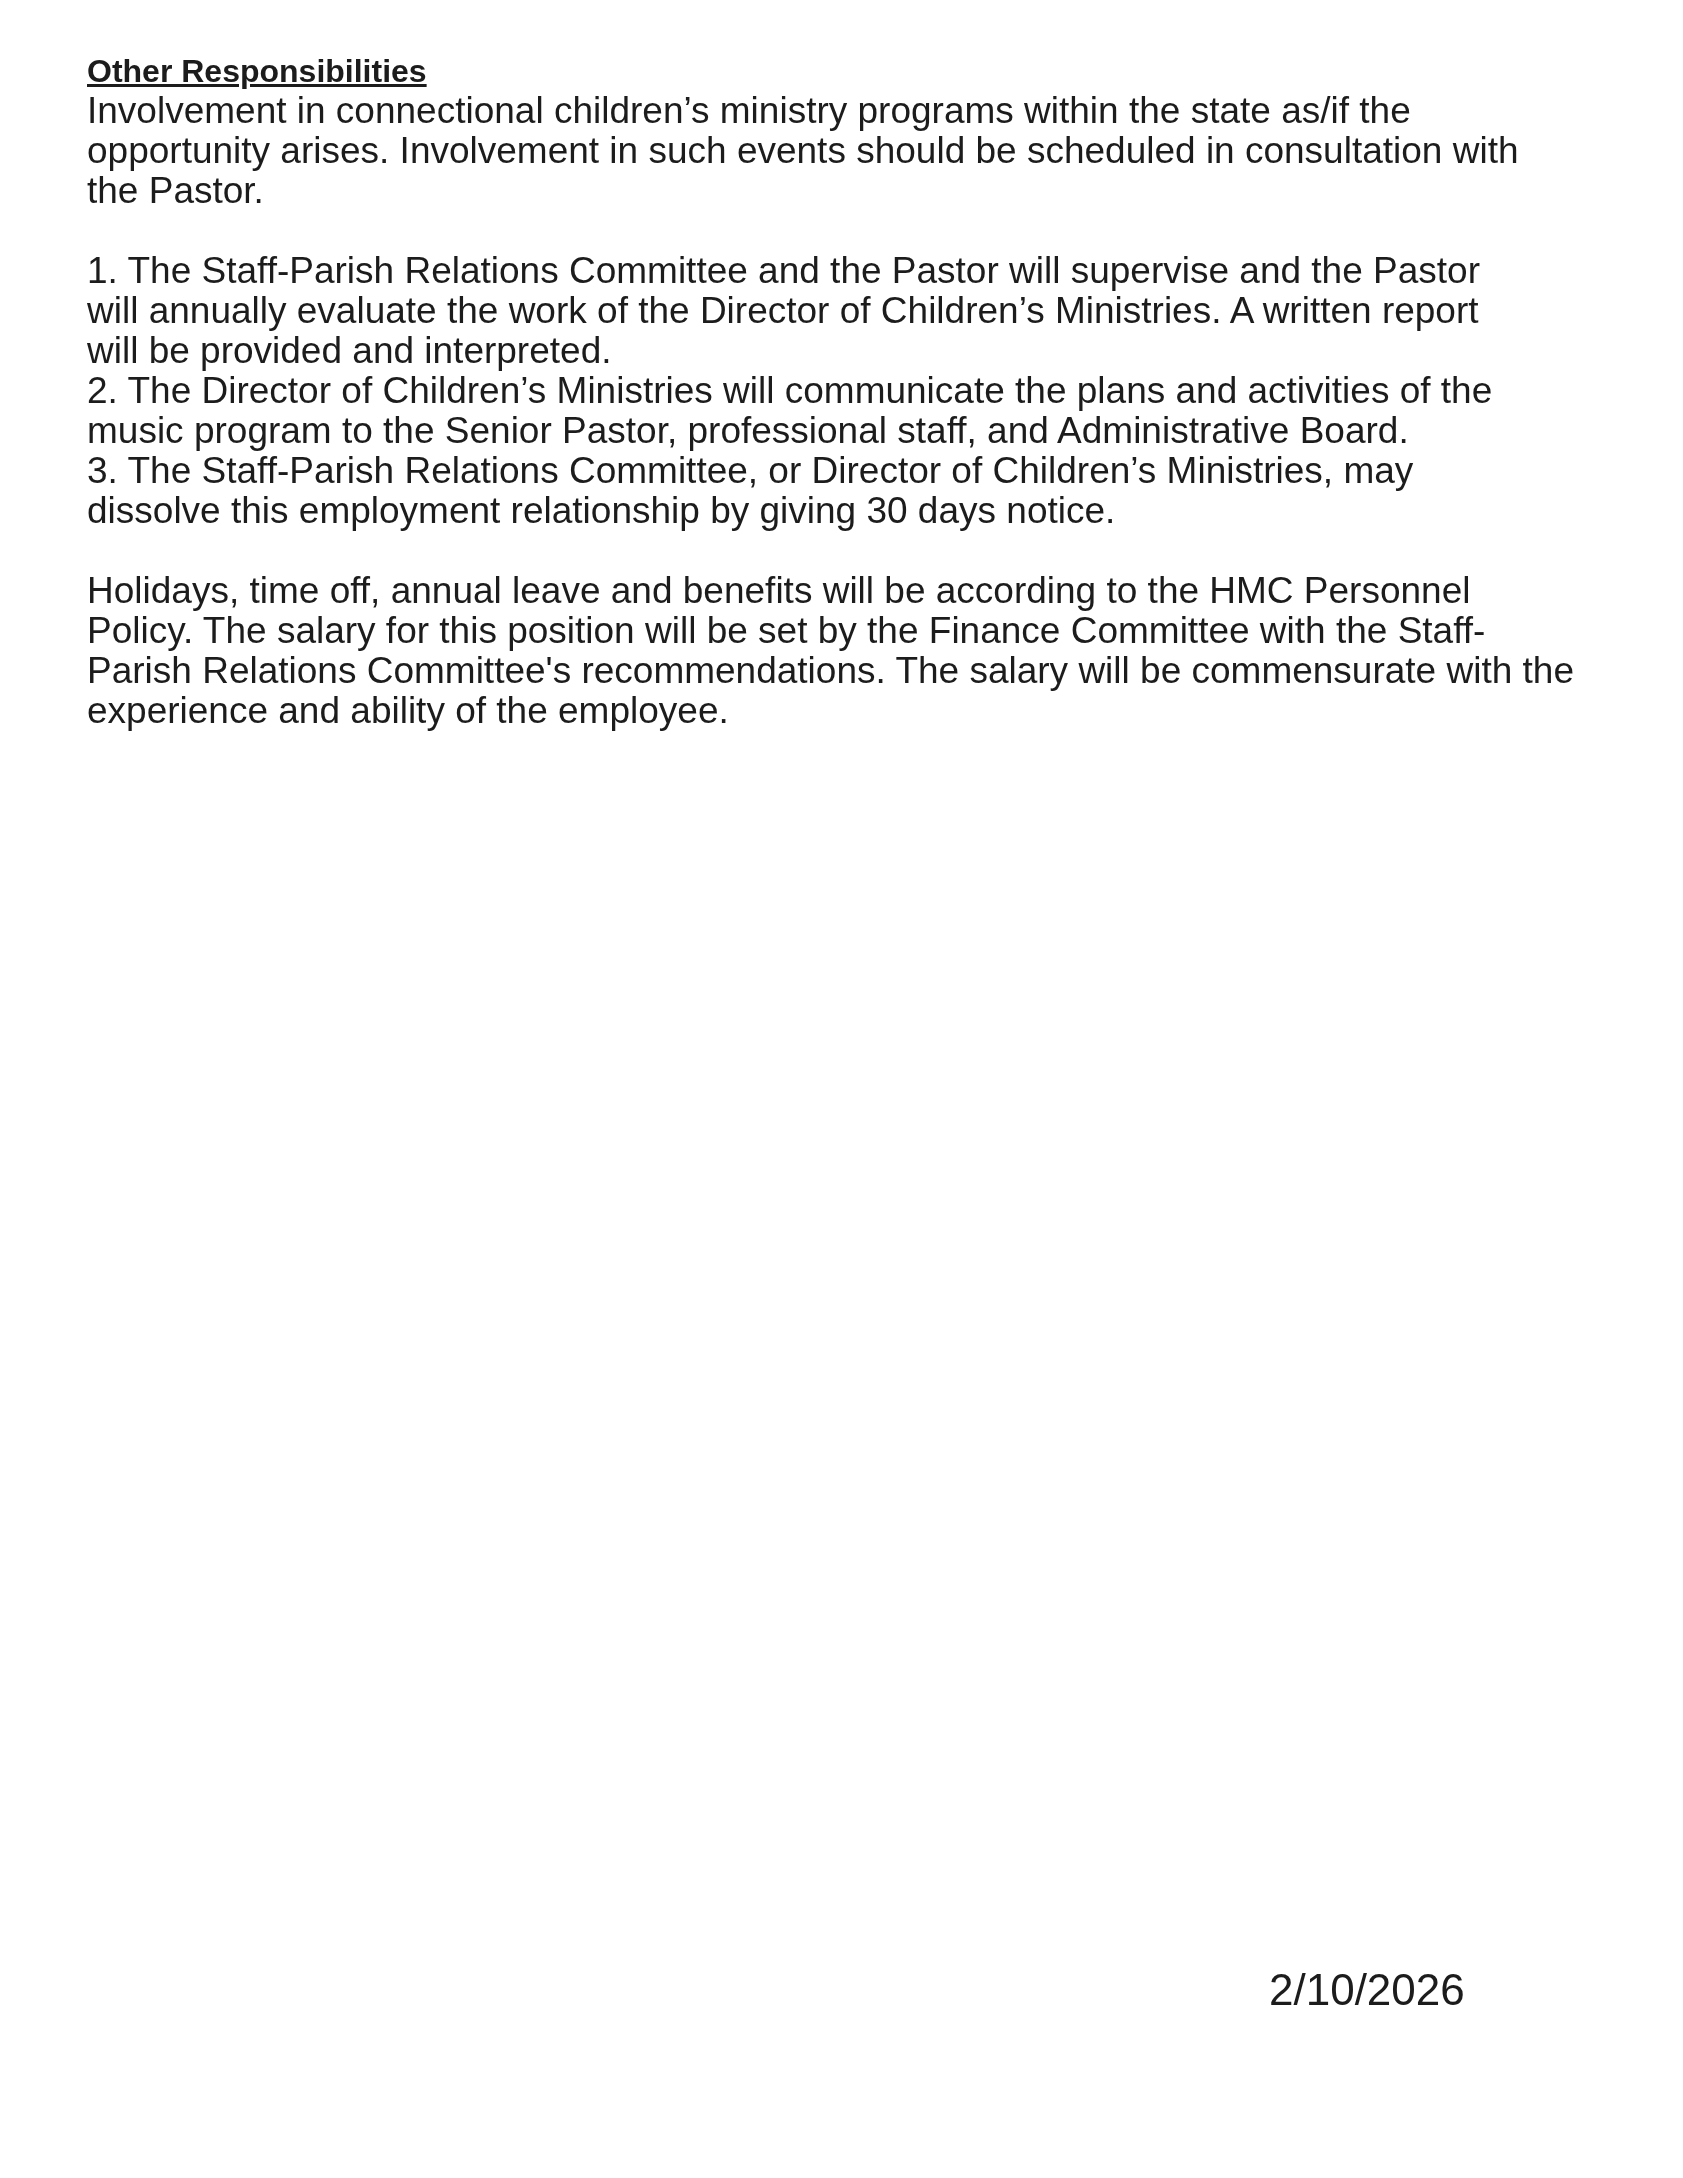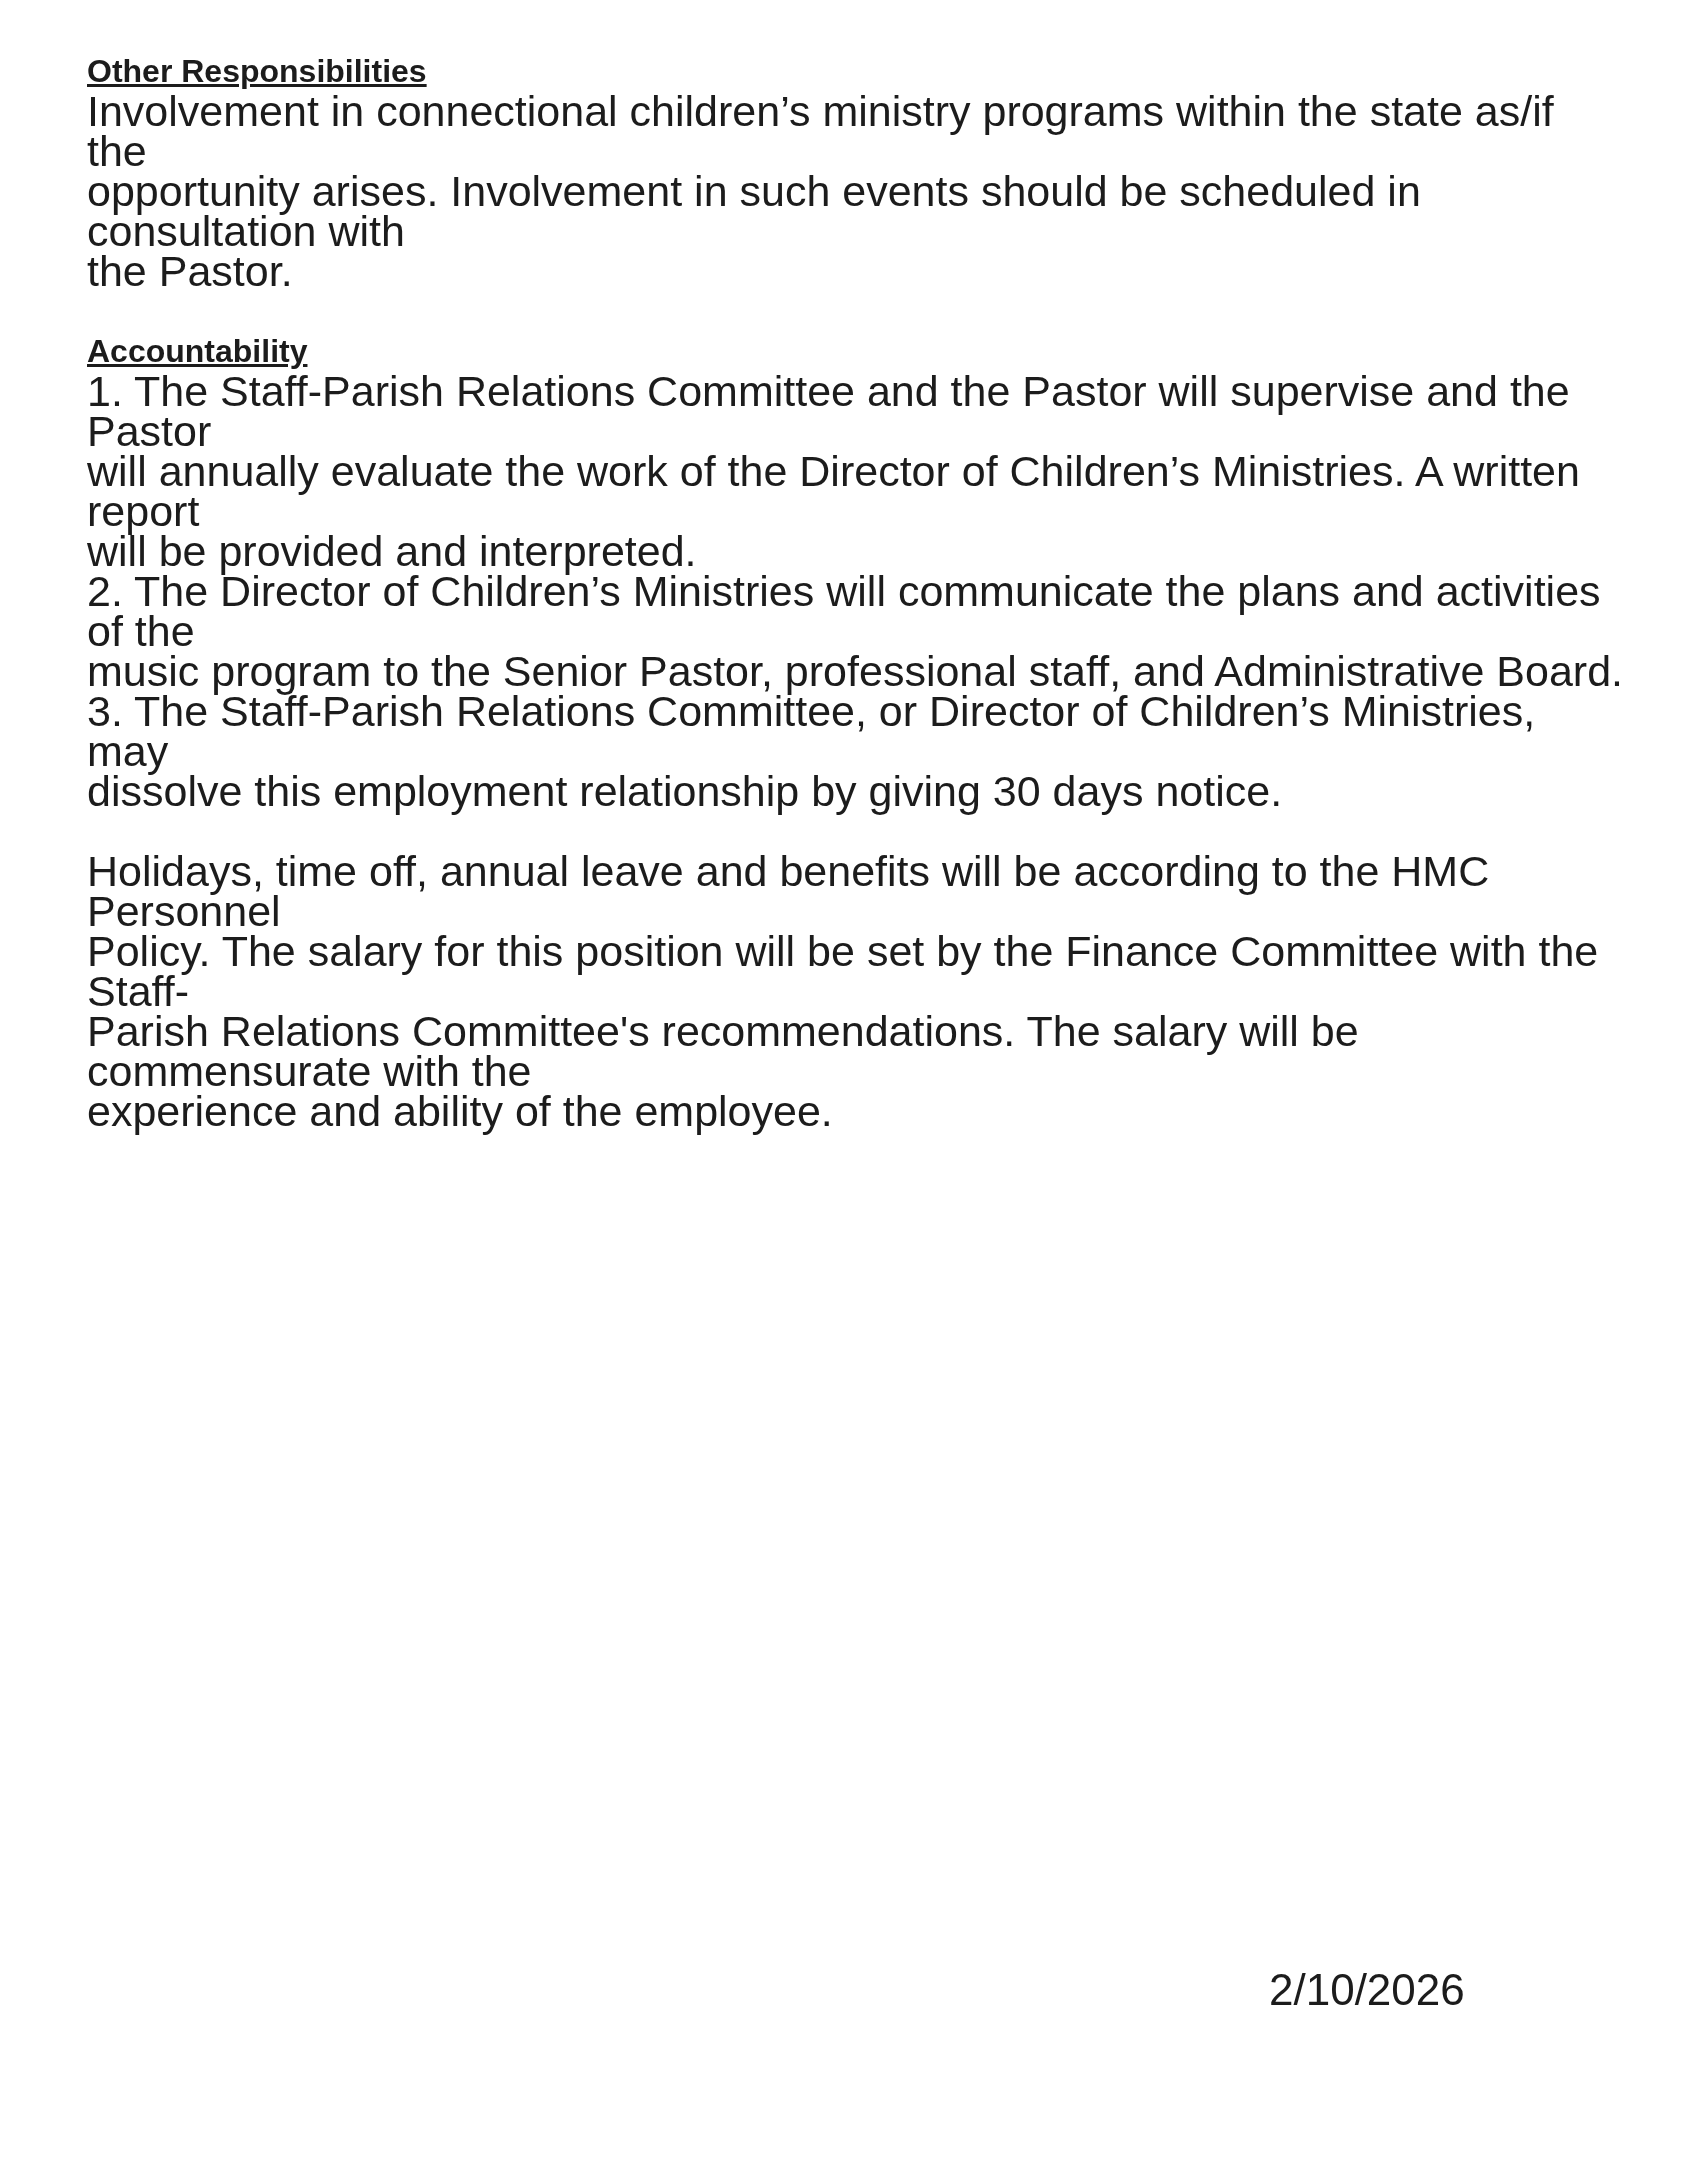--- a/index.html
+++ b/index.html
@@ -22,21 +22,21 @@
   .doc-section {
     margin-bottom: 40px; 
   }
   .heading {
     font-size: 32px;
     font-weight: bold;
     text-decoration: underline;
     line-height: 40px;
   }
   .body-text {
-    font-size: 43px;
+    font-size: 37px;
     line-height: 40px;
     white-space: pre-line; 
   }
   .spaced {
     margin-bottom: 40px; 
   }
   .doc-date {
     position: absolute;
     left: 1269px;
     top: 1970px;
@@ -51,21 +51,20 @@
   <div class="content">
 
     <section class="doc-section">
       <h2 class="heading">Other Responsibilities</h2>
       <p class="body-text">Involvement in connectional children’s ministry programs within the state as/if the
 opportunity arises.  Involvement in such events should be scheduled in consultation with
 the Pastor.</p>
     </section>
 
     <section class="doc-section">
-      <h2 class="heading">Accountability</h2>
       <p class="body-text">1. The Staff-Parish Relations Committee and the Pastor will supervise and the Pastor
 will annually evaluate the work of the Director of Children’s Ministries.  A written report
 will be provided and interpreted.
 2. The Director of Children’s Ministries will communicate the plans and activities of the
 music program to the Senior Pastor, professional staff, and Administrative Board.
 3. The Staff-Parish Relations Committee, or Director of Children’s Ministries, may
 dissolve this employment relationship by giving 30 days notice.</p>
     </section>
 
     <p class="body-text spaced">Holidays, time off, annual leave and benefits will be according to the HMC Personnel

